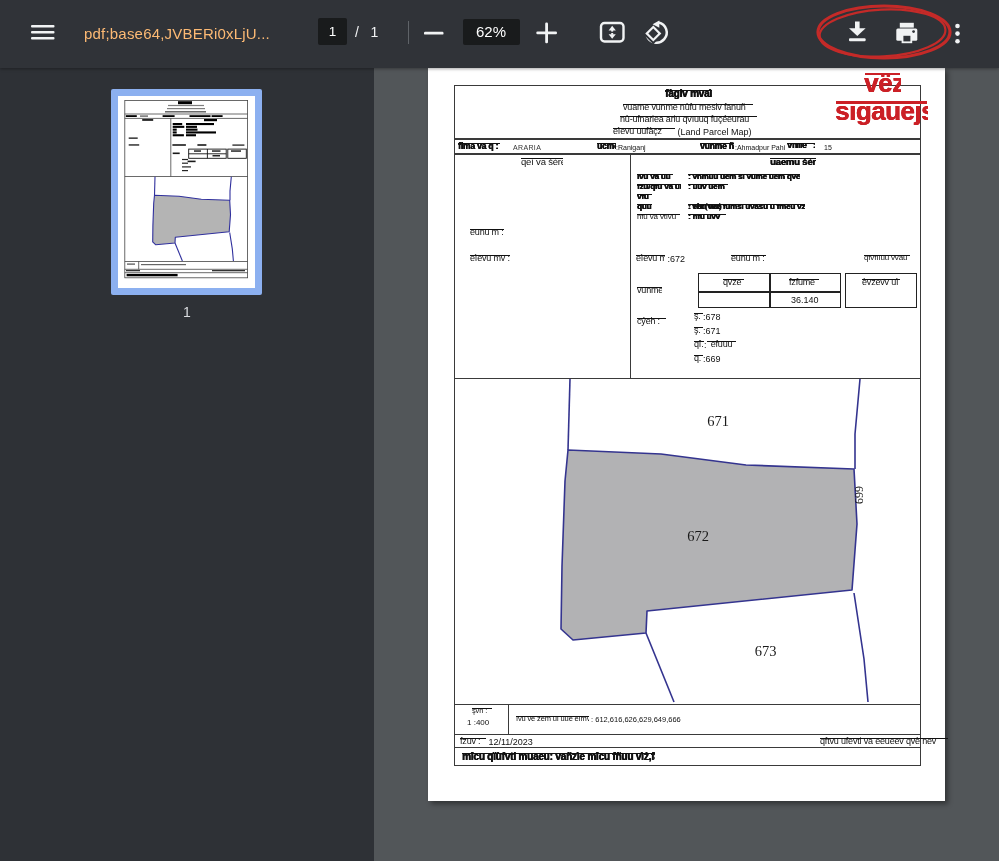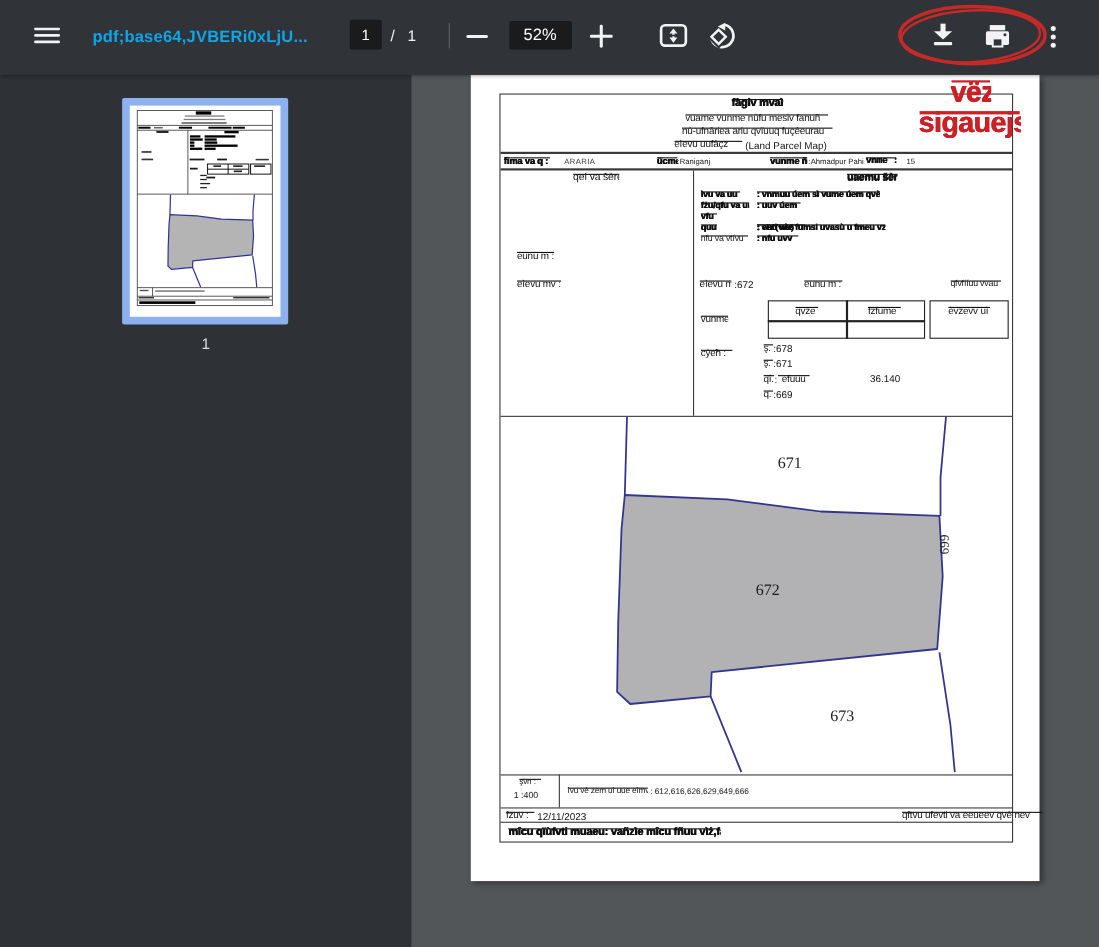--- a/index.html
+++ b/index.html
@@ -7,21 +7,21 @@
   #stage { position:relative; width:999px; height:861px; }
   
   .dv { position:relative; display:inline-block; vertical-align:top; line-height:1; white-space:nowrap; letter-spacing:-0.02em; overflow:hidden; height:1.08em; }
   .dv[style*="font-weight:bold"] { text-shadow:0.5px 0 currentColor, 0 0.4px currentColor; }
   .dv::before { content:""; position:absolute; left:0.03em; right:0.03em; top:0.13em; height:max(1px, 0.085em); background:currentColor; }
   .abs { position:absolute; }
 
   
   #toolbar { position:absolute; left:0; top:0; width:999px; height:68px; background:#303338; z-index:5; box-shadow:0 1px 3px rgba(0,0,0,.35); }
   .tbtxt { color:#f1f3f4; }
-  #fname { position:absolute; left:84px; top:25px; font-size:15px; font-weight:700; color:#0ea5e9; letter-spacing:.2px; }
+  #fname { position:absolute; left:84px; top:25px; font-size:15px; font-weight:400; color:#fdba74; letter-spacing:.2px; }
   .pill { position:absolute; background:#191b1c; border-radius:2px; color:#fff; text-align:center; }
 
   
   #sidebar { position:absolute; left:0; top:68px; width:374px; height:793px; background:#2e3136; }
   #thumbsel { position:absolute; left:111px; top:21px; width:151px; height:206px; background:#8cb0f0; border-radius:2px; }
   #thumbpage { position:absolute; left:7px; top:7px; width:137px; height:192px; background:#fff; }
   #thumbnum { position:absolute; left:0; top:236px; width:374px; text-align:center; color:#dadce0; font-size:14px; }
 
   
   #page { position:absolute; left:428px; top:68px; width:517px; height:733px; background:#fff; box-shadow:3px 3px 5px rgba(0,0,0,.4); }
@@ -81,21 +81,21 @@
       <div class="abs dv" style="left:409px;top:168px;width:46px;font-size:8px;">qfvfííuu vvau</div>
       <div class="abs dv" style="left:182px;top:200px;width:25px;font-size:9px;">vunme :</div>
 
       <div class="abs" style="left:243px;top:187px;width:143px;height:35px;border:1.5px solid #222;"></div>
       <div class="abs" style="left:314px;top:187px;width:1.5px;height:35px;background:#222;"></div>
       <div class="abs" style="left:243px;top:205px;width:143px;height:1.5px;background:#222;"></div>
       <div class="abs" style="left:390px;top:187px;width:72px;height:35px;border:1.5px solid #222;"></div>
       <div class="abs dv" style="left:268px;top:192px;width:21px;font-size:9px;">qvze</div>
       <div class="abs dv" style="left:334px;top:192px;width:30px;font-size:9px;">fzfume</div>
       <div class="abs dv" style="left:407px;top:192px;width:38px;font-size:9px;">èvzevv uì</div>
-      <div class="abs" style="left:336px;top:209px;font-size:9px;margin-top:44px;">36.140</div>
+      <div class="abs" style="left:336px;top:209px;font-size:9px;">36.140</div>
 
       <div class="abs dv" style="left:182px;top:231px;width:29px;font-size:9px;">cýeħ :</div>
       <div class="abs" style="left:239px;top:226px;font-size:9px;"><span class="dv" style="width:9px;">ş.</span>:678</div>
       <div class="abs" style="left:239px;top:240px;font-size:9px;"><span class="dv" style="width:9px;">ş.</span>:671</div>
       <div class="abs" style="left:239px;top:254px;font-size:9px;"><span class="dv" style="width:10px;">qî.</span>:<span class="dv" style="width:30px;text-align:center;">efuüu</span></div>
       <div class="abs" style="left:239px;top:268px;font-size:9px;"><span class="dv" style="width:9px;">q.</span>:669</div>
 
       <svg class="abs" style="left:0;top:292px;" width="465" height="326" viewBox="0 0 465 326">
         <g fill="none" stroke="#34348f" stroke-width="1.6" stroke-linejoin="round">
           <path d="M115 1 L113 72"></path>
@@ -222,21 +222,21 @@
       <g fill="#f1f3f4">
           <rect x="0" y="0" width="23.5" height="2.5" rx="1"></rect>
           <rect x="0" y="5.9" width="23.5" height="2.5" rx="1"></rect>
           <rect x="0" y="11.9" width="23.5" height="2.5" rx="1"></rect>
         </g>
     </svg>
     <div id="fname">pdf;base64,JVBERi0xLjU...</div>
     <div class="pill" style="left:318px;top:18px;width:29px;height:27px;font-size:13.5px;line-height:27px;">1</div>
     <div class="abs tbtxt" style="left:355px;top:24px;font-size:14px;">/&nbsp;&nbsp;&nbsp;1</div>
     <div class="abs" style="left:408px;top:21px;width:1px;height:23px;background:#5f6368;"></div>
-    <div class="pill" style="left:462.5px;top:19px;width:57px;height:26px;font-size:15px;line-height:26px;">52%</div>
+    <div class="pill" style="left:462.5px;top:19px;width:57px;height:26px;font-size:15px;line-height:26px;">62%</div>
     <svg class="abs" style="left:0;top:0" width="999" height="68" viewBox="0 0 999 68">
       <g fill="#f1f3f4">
 
         <rect x="424" y="31.8" width="19.5" height="2.8" rx="1.2"></rect>
 
         <rect x="536.3" y="31.5" width="20.7" height="2.8" rx="1.2"></rect>
         <rect x="545.2" y="22.5" width="2.8" height="20.8" rx="1.2"></rect>
       </g>
 
       <g>

